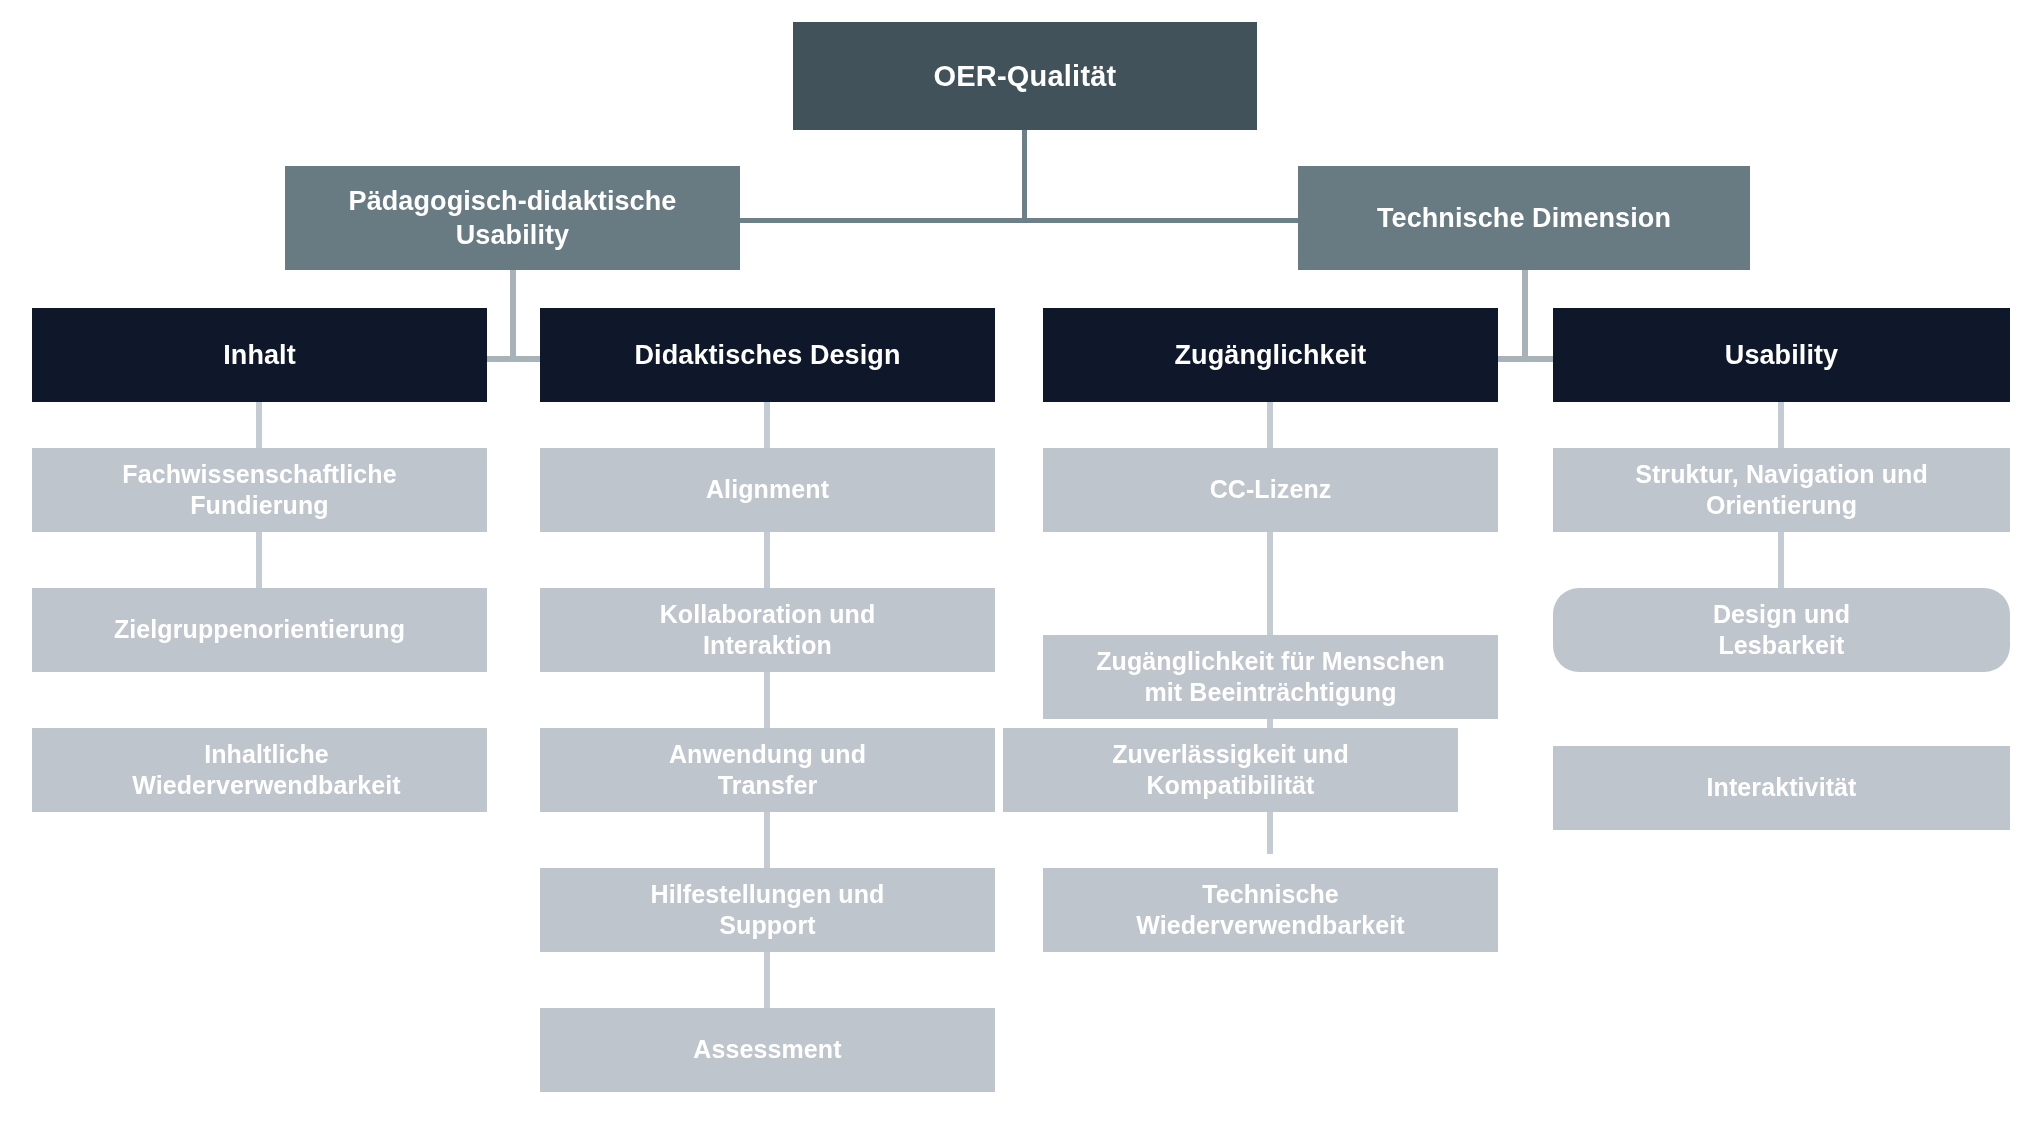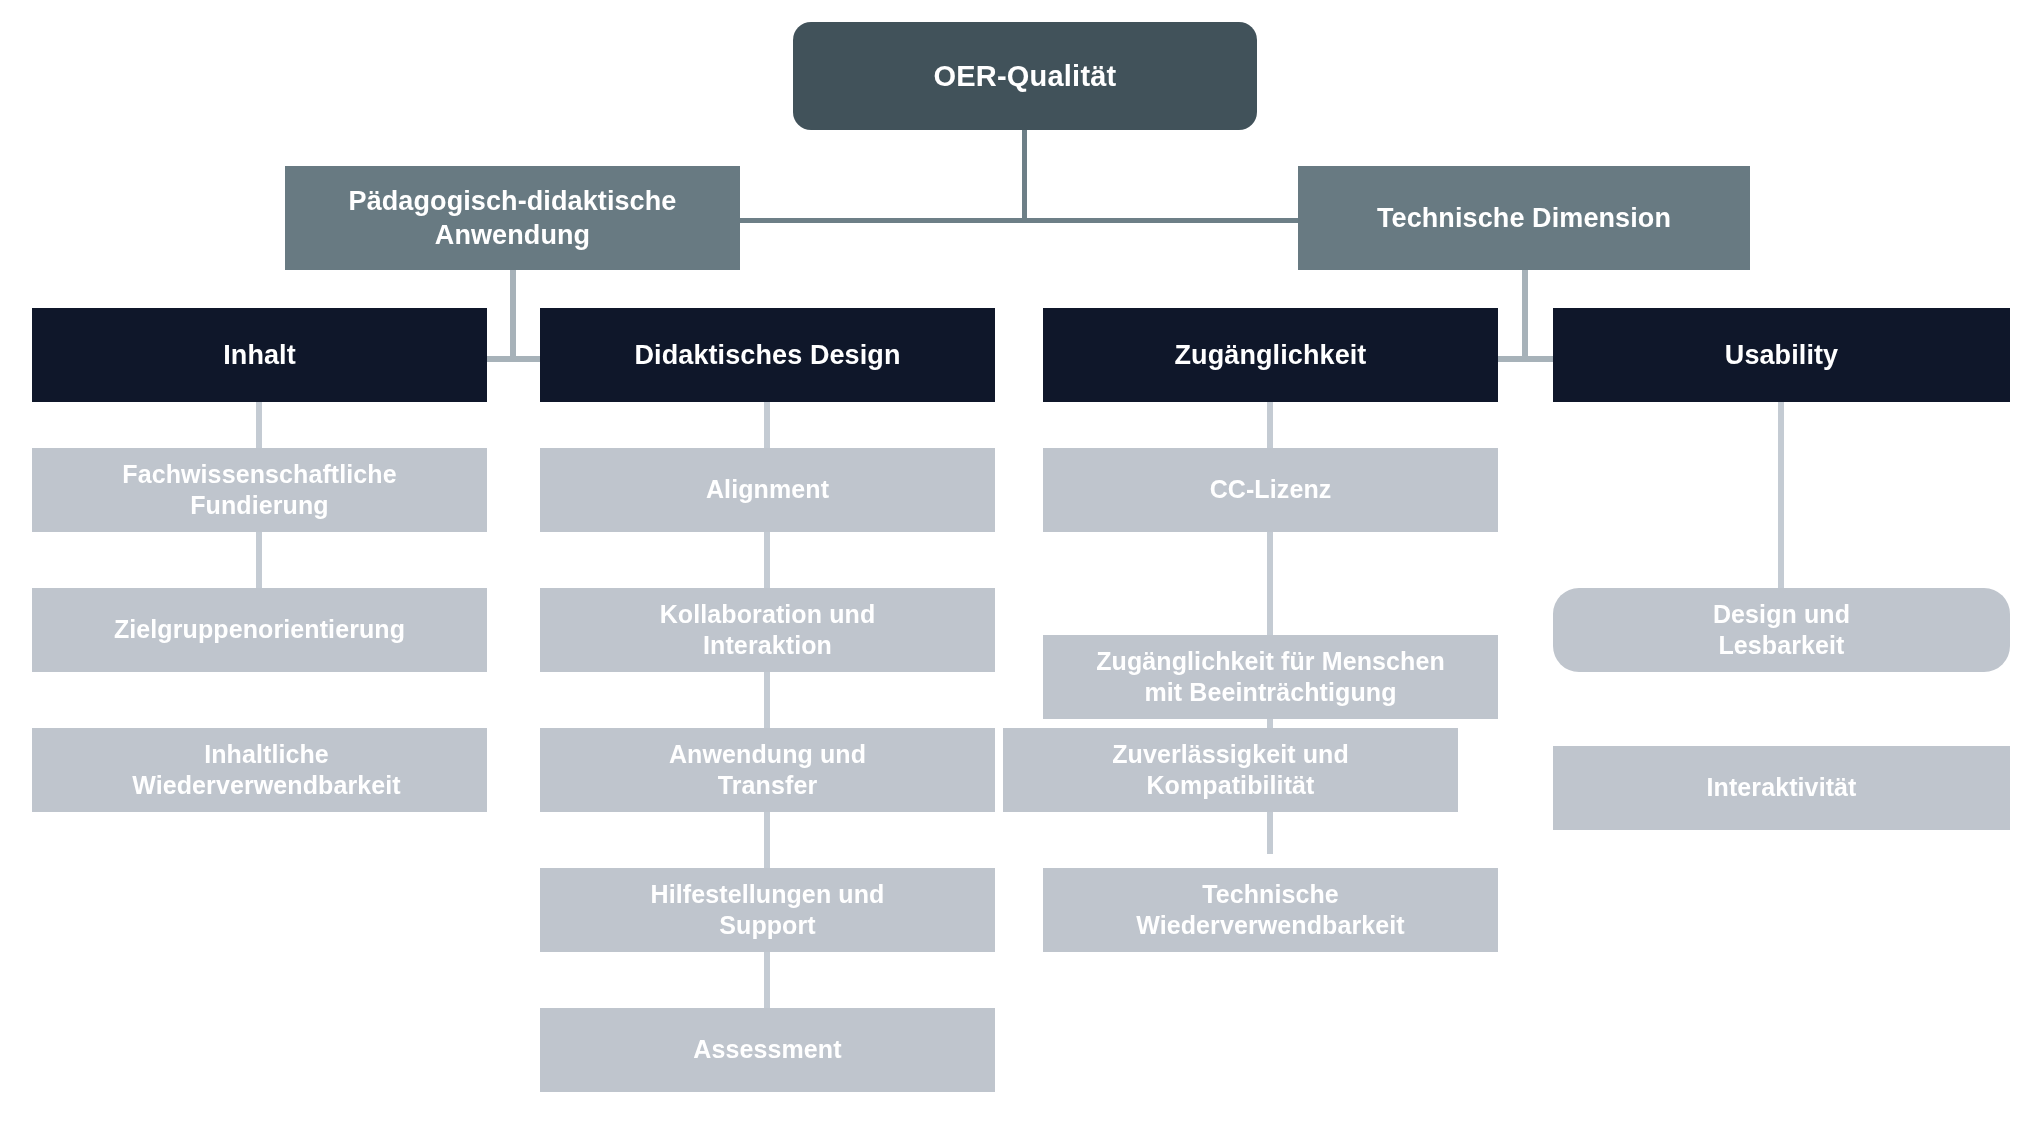--- a/index.html
+++ b/index.html
@@ -29,21 +29,20 @@
     line-height: 1.26;
     box-sizing: border-box;
     padding: 4px 10px;
     white-space: pre-line;
     z-index: 3;
   }
   .lvl1 {
     background: #41525a;
     font-size: 29px;
     letter-spacing: 0.2px;
-    border-radius: 18px;
   }
   .lvl2 {
     background: #687a82;
     font-size: 27px;
     letter-spacing: 0.1px;
   }
   .lvl3 {
     background: #0f172a;
     font-size: 27px;
     letter-spacing: 0.1px;
@@ -90,21 +89,21 @@
 
   <div class="conn conn-light" style="left:764px; top:402px; width:6px; height:665px;"></div>
 
   <div class="conn conn-light" style="left:1267px; top:402px; width:6px; height:452px;"></div>
 
   <div class="conn conn-light" style="left:1778px; top:402px; width:6px; height:240px;"></div>
 
   <div class="node lvl1" style="left:793px; top:22px; width:464px; height:108px;">OER-Qualität</div>
 
   <div class="node lvl2" style="left:285px; top:166px; width:455px; height:104px;">Pädagogisch-didaktische
-Anwendung</div>
+Usability</div>
 
   <div class="node lvl2" style="left:1298px; top:166px; width:452px; height:104px;">Technische Dimension</div>
 
   <div class="node lvl3" style="left:32px; top:308px; width:455px; height:94px;">Inhalt</div>
 
   <div class="node lvl3" style="left:540px; top:308px; width:455px; height:94px;">Didaktisches Design</div>
 
   <div class="node lvl3" style="left:1043px; top:308px; width:455px; height:94px;">Zugänglichkeit</div>
 
   <div class="node lvl3" style="left:1553px; top:308px; width:457px; height:94px;">Usability</div>
@@ -125,17 +124,19 @@
   <div class="node lvl4" style="left:540px; top:1008px; width:455px; height:84px;">Assessment</div>
 
   <div class="node lvl4" style="left:1043px; top:448px; width:455px; height:84px;">CC-Lizenz</div>
   <div class="node lvl4" style="left:1043px; top:588px; width:455px; height:84px;margin-top:47px;">Zugänglichkeit für Menschen
 mit Beeinträchtigung</div>
   <div class="node lvl4" style="left:1003px; top:728px; width:455px; height:84px;">Zuverlässigkeit und
 Kompatibilität</div>
   <div class="node lvl4" style="left:1043px; top:868px; width:455px; height:84px;">Technische
 Wiederverwendbarkeit</div>
 
+  <div class="node lvl4" style="left:1553px; top:448px; width:457px; height:84px;">Struktur, Navigation und
+Orientierung</div>
   <div class="node lvl4" style="left:1553px; top:588px; width:457px; height:84px;border-radius:26px;">Design und
 Lesbarkeit</div>
   <div class="node lvl4" style="left:1553px; top:728px; width:457px; height:84px;margin-top:18px;">Interaktivität</div>
 
 </div>
 
 </body></html>

